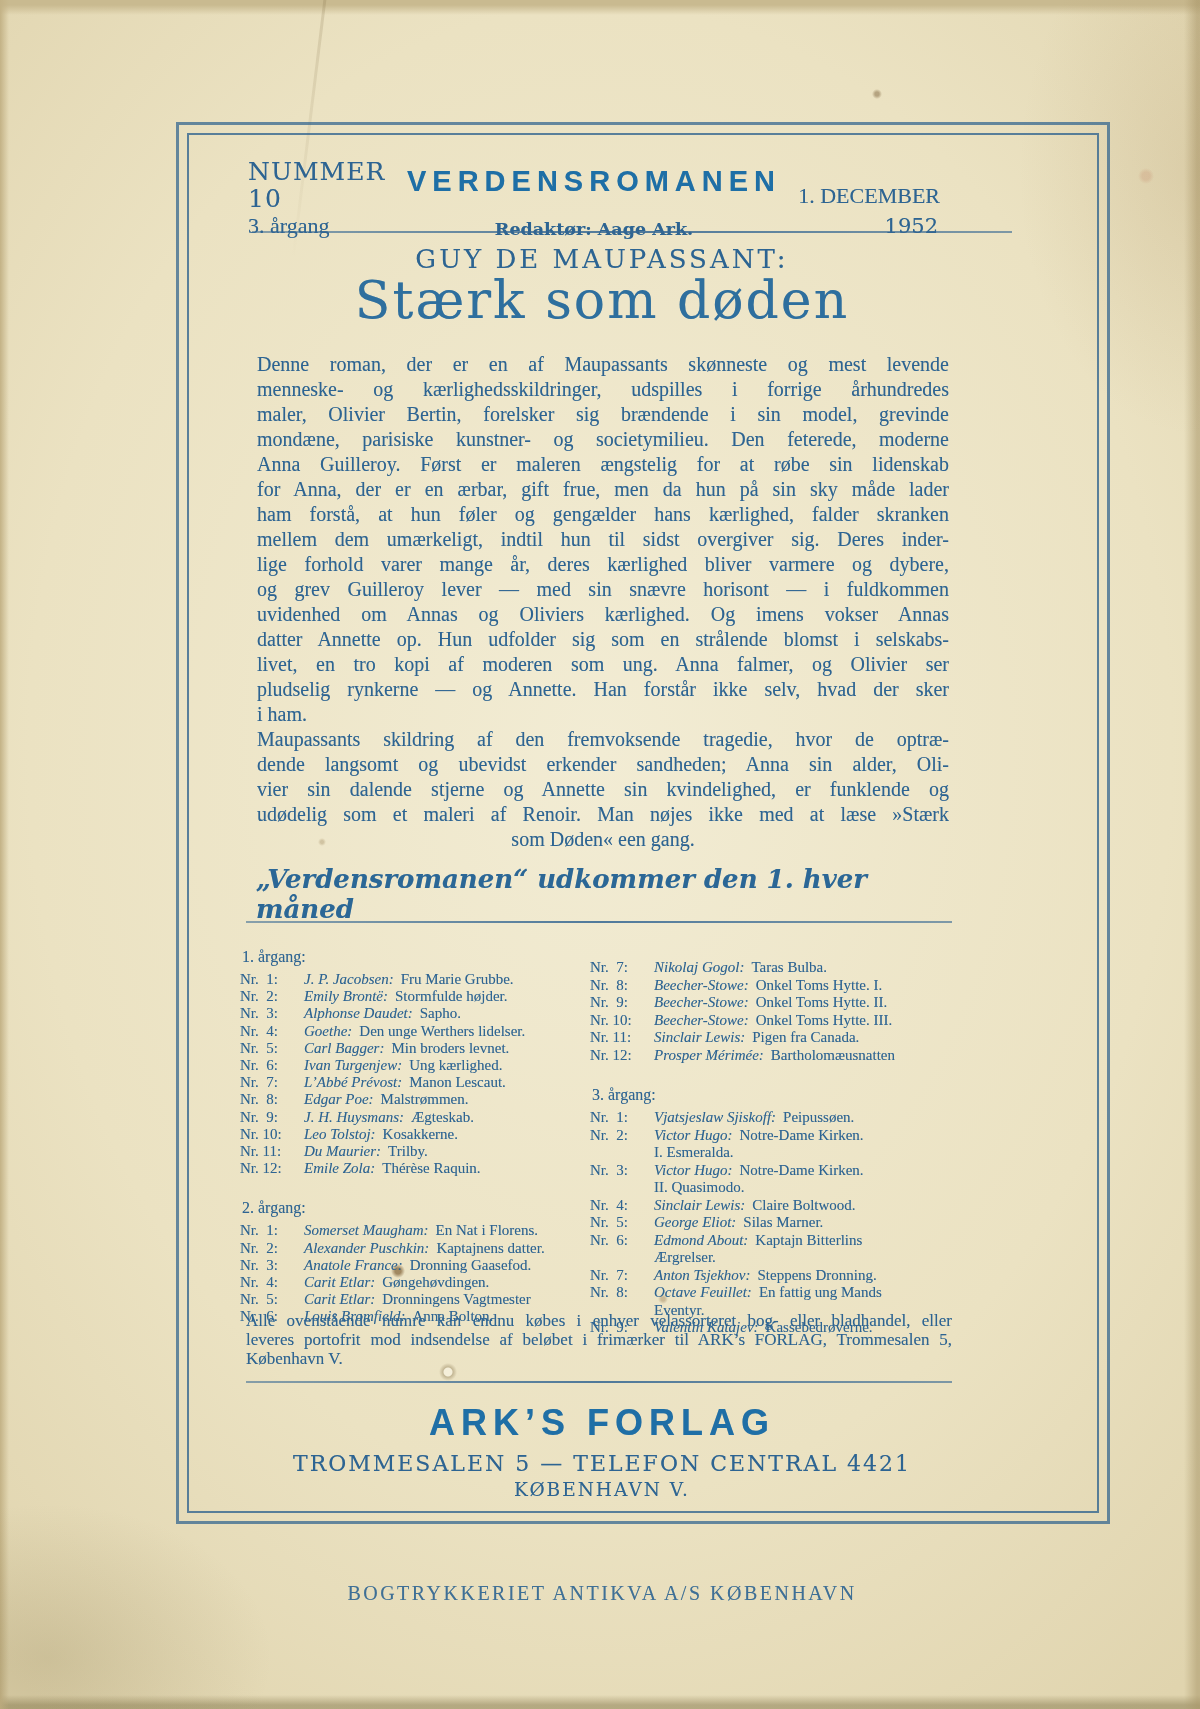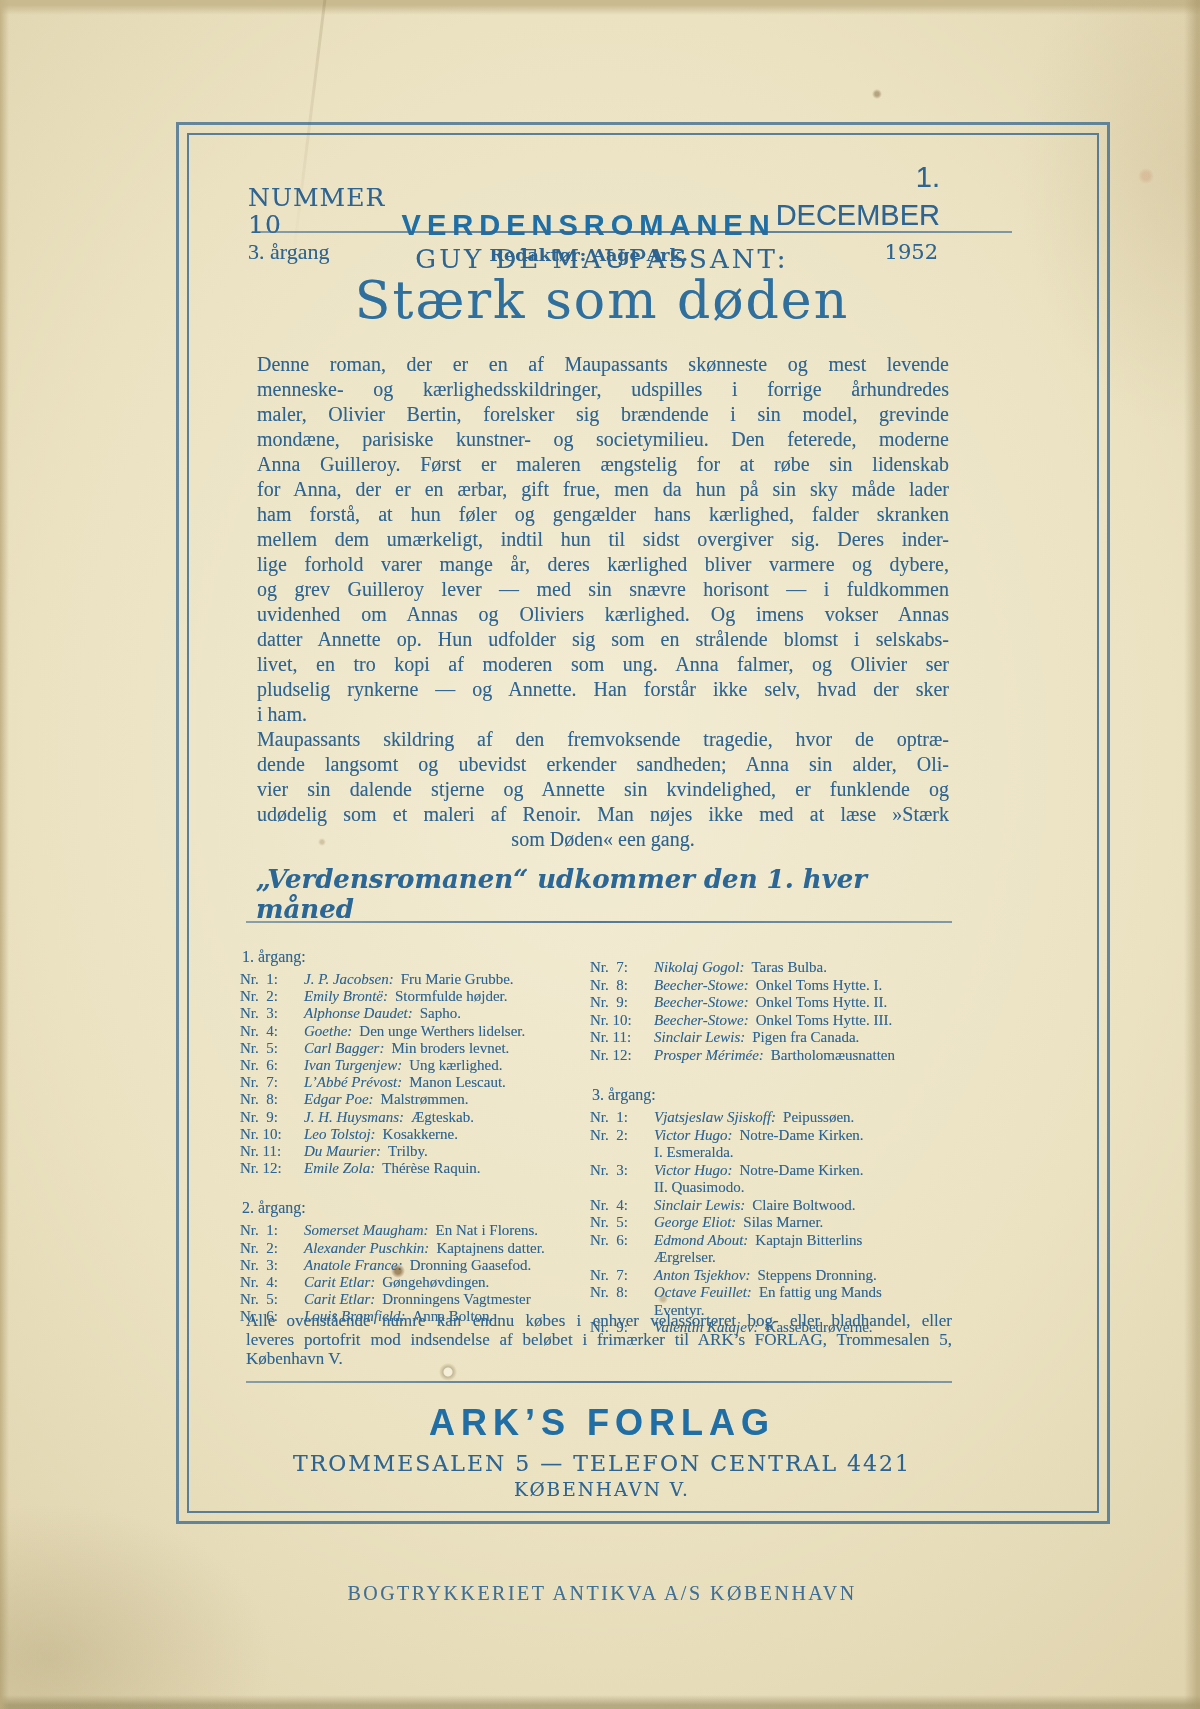--- a/index.html
+++ b/index.html
@@ -35,22 +35,22 @@
   .rule-publisher{left:246px;top:1381px;width:706px;height:1.6px;}
 
   .header{position:absolute;left:248px;top:158px;width:692px;display:flex;align-items:flex-end;}
   .h-left{width:182px;}
   .h-center{flex:1;text-align:center;}
   .h-right{width:182px;text-align:right;}
   .issue{font-family:"DejaVu Serif",serif;font-size:25px;letter-spacing:1px;line-height:27px;}
   .volume{font-size:22px;line-height:26px;margin-top:1px;}
   .mag-title{font-family:"Liberation Sans",sans-serif;font-weight:700;font-size:29px;
     letter-spacing:6px;color:#1e6fa6;line-height:30px;}
-  .editor{font-family:"DejaVu Serif",serif;font-weight:700;font-size:17.5px;margin-top:5px;}
-  .date1{font-family:Liberation Sans, sans-serif;font-size:29px;line-height:38px;}
+  .editor{font-family:"DejaVu Serif",serif;font-weight:700;font-size:17.5px;margin-top:23px;}
+  .date1{font-family:Liberation Serif, serif;font-size:22px;line-height:24px;}
   .date2{font-family:"DejaVu Serif",serif;font-size:21px;line-height:26px;margin-top:5px;padding-right:2px;}
 
   .author-heading{position:absolute;left:256px;top:244px;width:692px;text-align:center;
     font-family:"DejaVu Serif",serif;font-size:26px;letter-spacing:3px;color:#2c6492;}
   .book-title{position:absolute;left:156px;top:254px;width:892px;text-align:center;
     font-family:"DejaVu Serif",serif;font-size:52px;line-height:92px;
     letter-spacing:2px;color:#2e6f9e;}
 
   .synopsis{position:absolute;left:257px;top:352px;width:692px;}
   .syn-line{height:25px;font-size:20px;line-height:25px;white-space:nowrap;}

